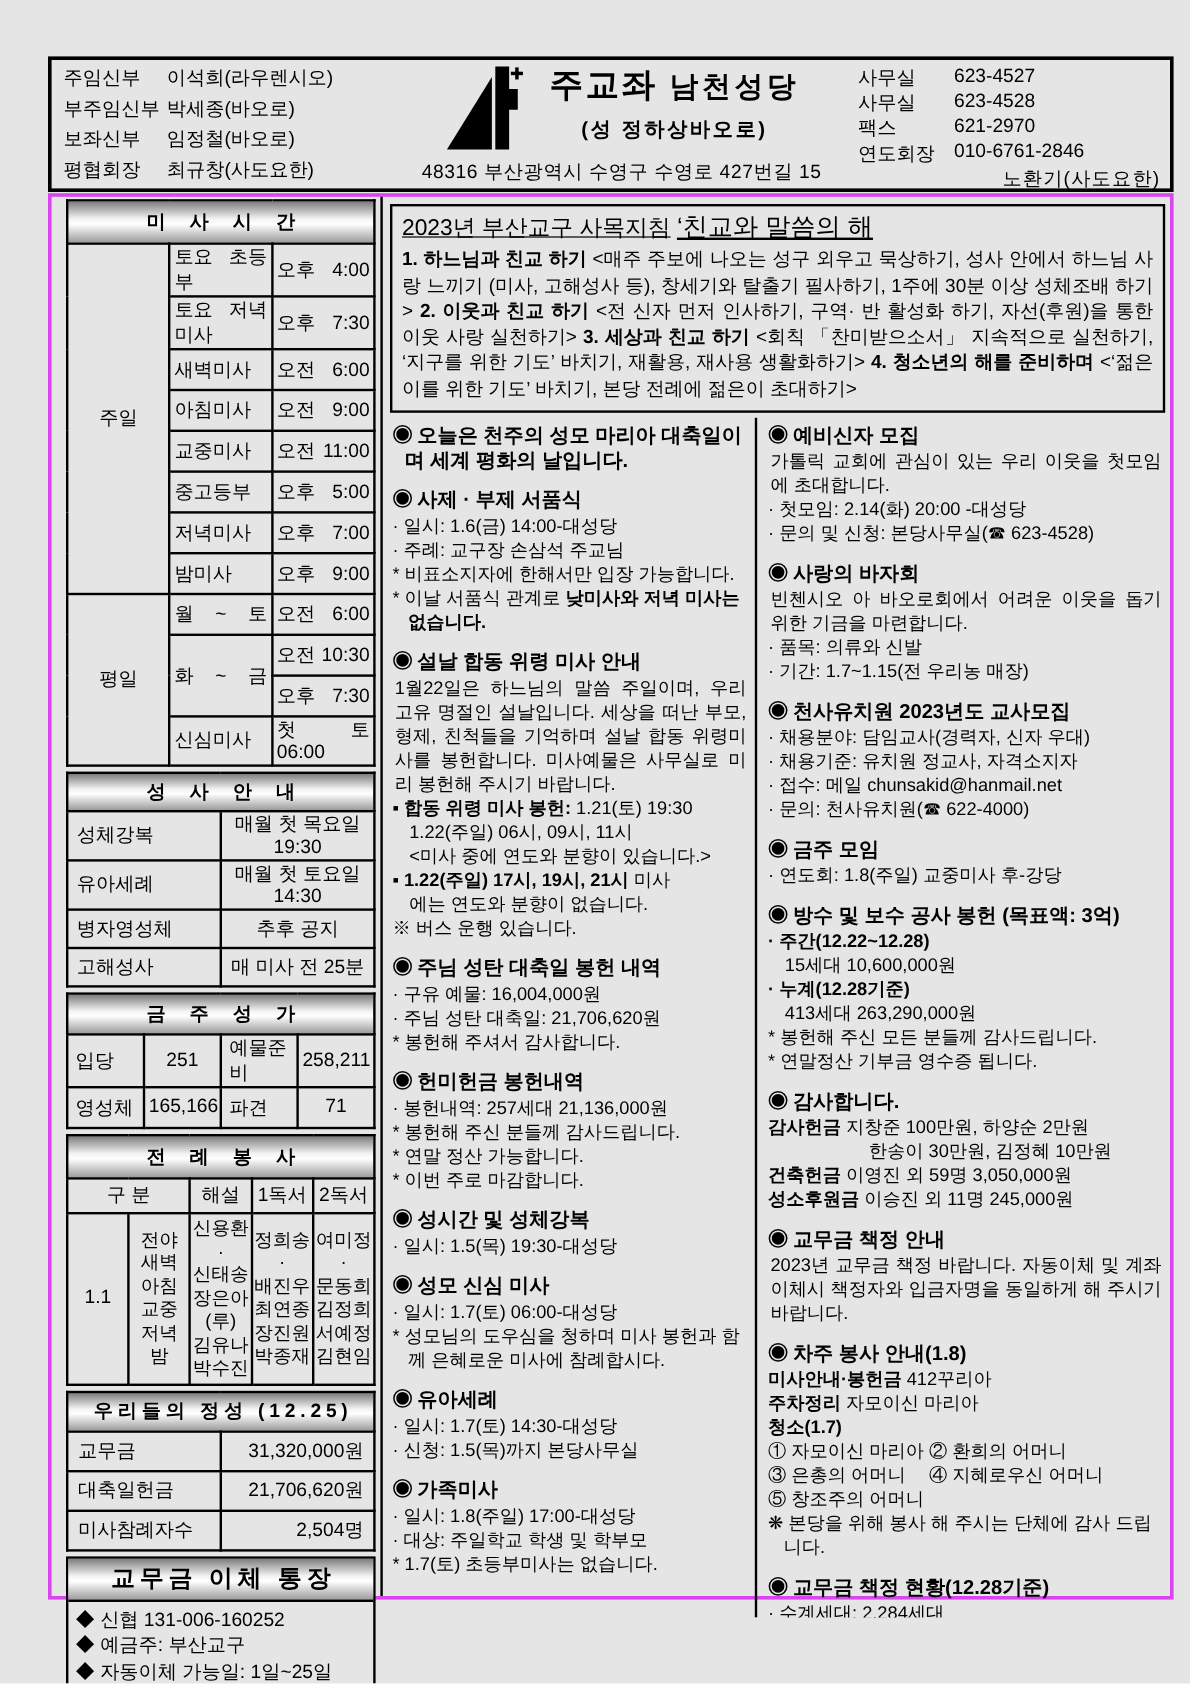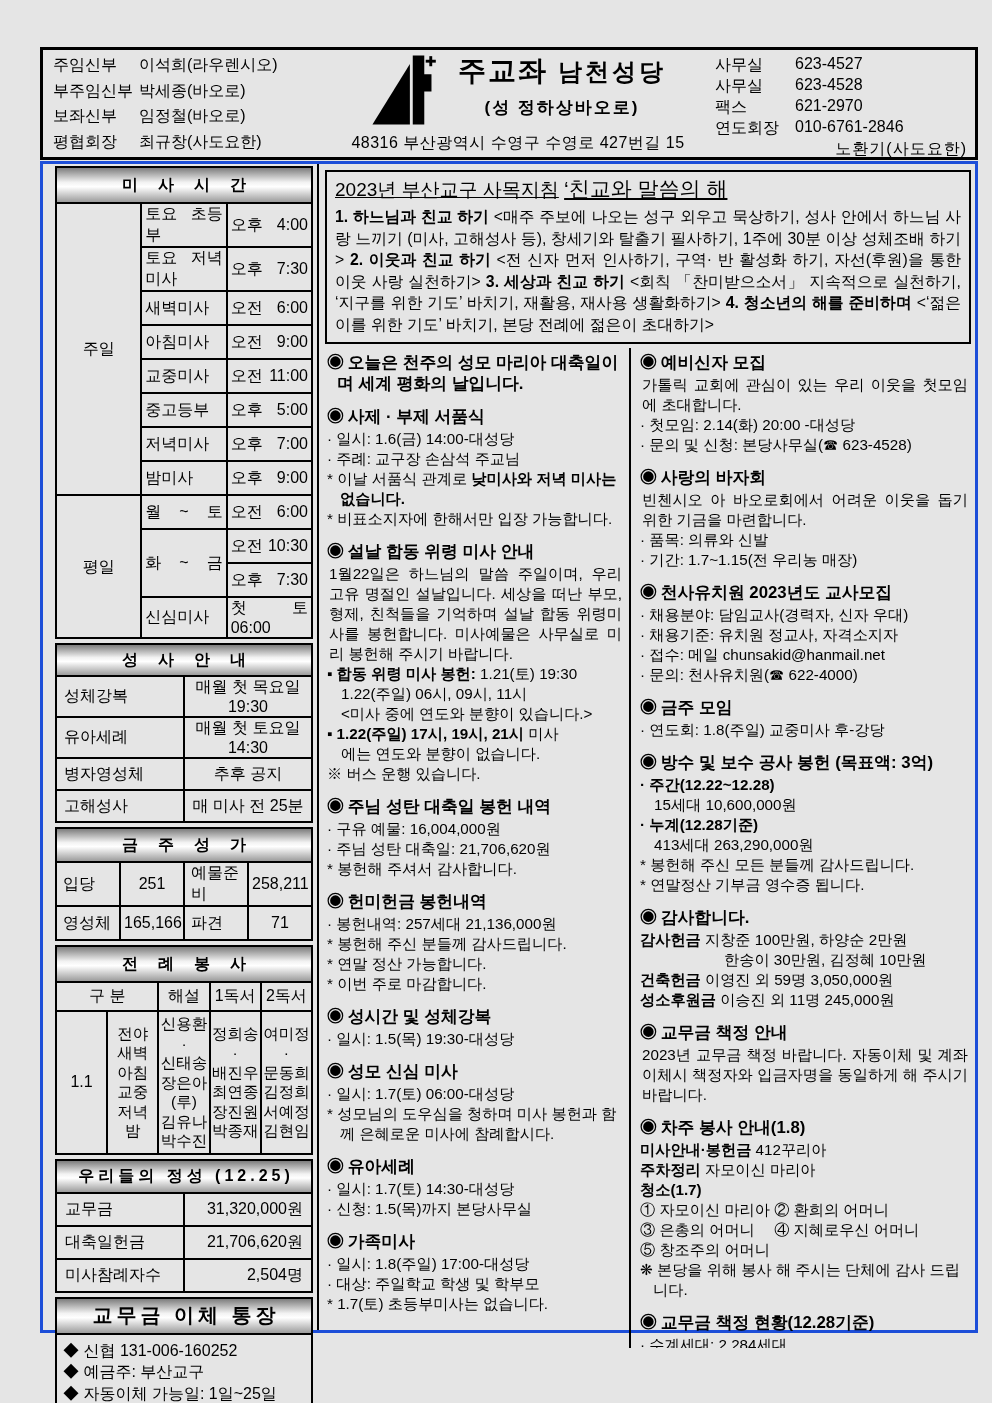--- a/index.html
+++ b/index.html
@@ -22,21 +22,21 @@
   .church-name{font-size:24px;font-weight:bold;letter-spacing:3px;}
   .church-sub{font-size:17px;font-weight:bold;margin-top:6px;letter-spacing:2px;}
   .address{font-size:16px;letter-spacing:0.5px;}
   .contact-col{width:252px;padding:5px 8px 4px 4px;display:flex;flex-direction:column;justify-content:space-between;font-size:16px;}
   .contact-row{display:flex;white-space:nowrap;}
   .contact-label{width:74px;text-align:justify;text-align-last:justify;margin-right:6px;}
   .contact-value{flex:1;text-align:justify;text-align-last:justify;}
   .contact-plain{flex:1;text-align:right;letter-spacing:1px;}
 
   
-  .main-box{position:absolute;left:40px;top:161px;width:932px;height:1166px;border:3px solid #1d4ed8;}
+  .main-box{position:absolute;left:40px;top:161px;width:932px;height:1166px;border:3px solid #d946ef;}
   .left-col{position:absolute;left:0;top:0;bottom:0;width:276px;border-right:2px solid #000;
             padding:2px 0 0 12px;box-sizing:border-box;}
   .right-area{position:absolute;left:278px;top:0;right:0;bottom:0;padding:4px 3px 0 3px;box-sizing:border-box;}
 
   
   table.tbl{border-collapse:collapse;width:258px;table-layout:fixed;margin:0 0 4px 0;}
   table.tbl td,table.tbl th{border:2px solid #000;font-size:16px;padding:0 3px;overflow:hidden;}
   .ttl{height:34px;text-align:center;font-size:20px;font-weight:bold;
        background:linear-gradient(180deg,#7d7d7d 0%,#f2f2f2 42%,#ffffff 55%,#9c9c9c 100%);}
   .sp4{letter-spacing:20px;text-indent:20px;}
@@ -340,22 +340,22 @@
       </div>
       <div class="cols">
         <div class="mid-col">
             <div class="block">
               <div class="btitle"><span class="bullet">◉</span><span>오늘은 천주의 성모 마리아 대축일이며 세계 평화의 날입니다.</span></div>
             </div>
             <div class="block">
               <div class="btitle"><span class="bullet">◉</span><span>사제 · 부제 서품식</span></div>
               <div class="line">· 일시: 1.6(금) 14:00-대성당</div>
               <div class="line">· 주례: 교구장 손삼석 주교님</div>
+              <div class="line">* 비표소지자에 한해서만 입장 가능합니다.</div>
               <div class="line"><span>* 이날 서품식 관계로 </span><span class="b">낮미사와 저녁 미사는 없습니다.</span></div>
-              <div class="line">* 비표소지자에 한해서만 입장 가능합니다.</div>
             </div>
             <div class="block">
               <div class="btitle"><span class="bullet">◉</span><span>설날 합동 위령 미사 안내</span></div>
               <div class="line para"><span>1월22일은 하느님의 말씀 주일이며, 우리 고유 명절인 설날입니다. 세상을 떠난 부모, 형제, 친척들을 기억하며 설날 합동 위령미사를 봉헌합니다. 미사예물은 사무실로 미리 봉헌해 주시기 바랍니다.</span></div>
               <div class="line"><span class="b">▪ 합동 위령 미사 봉헌:</span><span> 1.21(토) 19:30</span></div>
               <div class="line ind1"><span>1.22(주일) 06시, 09시, 11시</span></div>
               <div class="line ind1"><span>&lt;미사 중에 연도와 분향이 있습니다.&gt;</span></div>
               <div class="line"><span class="b">▪ 1.22(주일) 17시, 19시, 21시</span><span> 미사</span></div>
               <div class="line ind1"><span>에는 연도와 분향이 없습니다.</span></div>
               <div class="line">※ 버스 운행 있습니다.</div>

